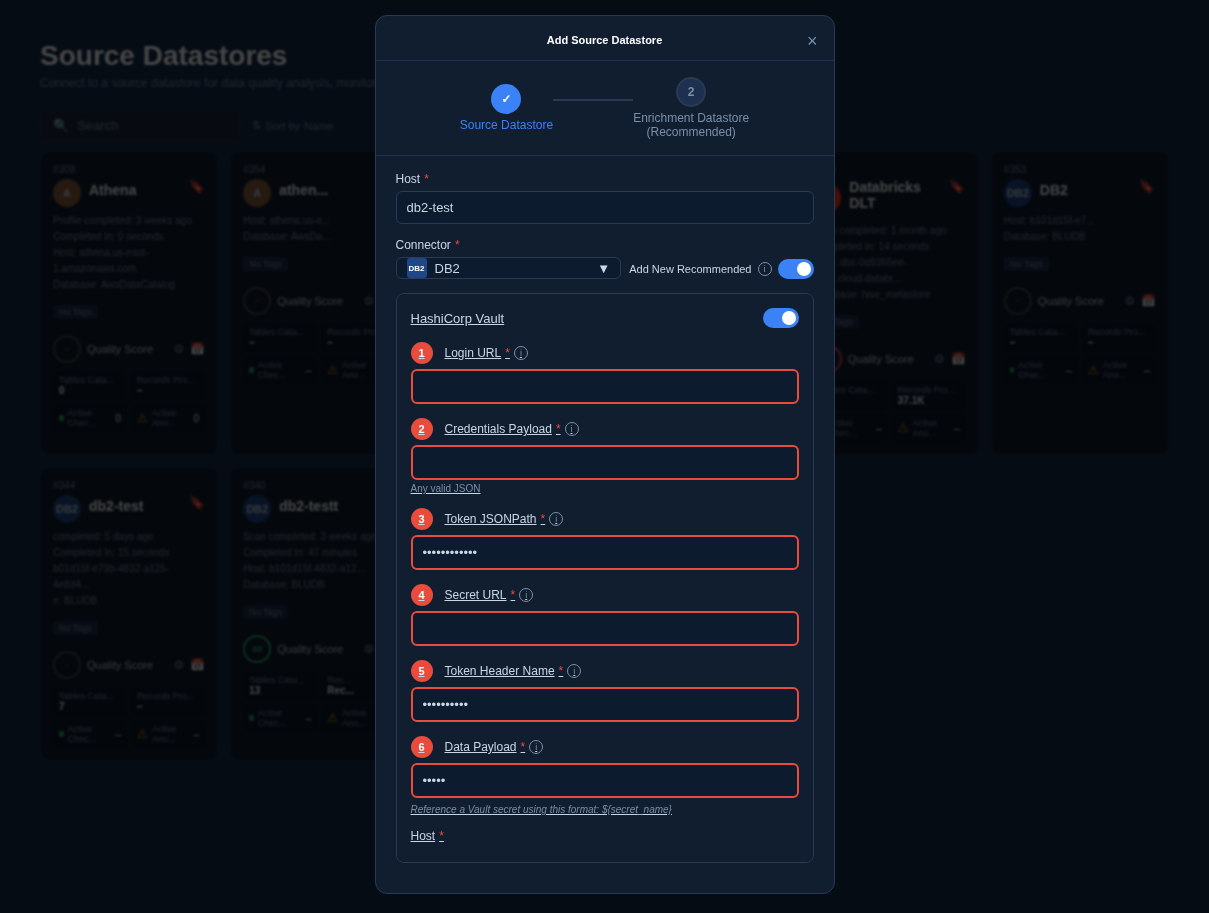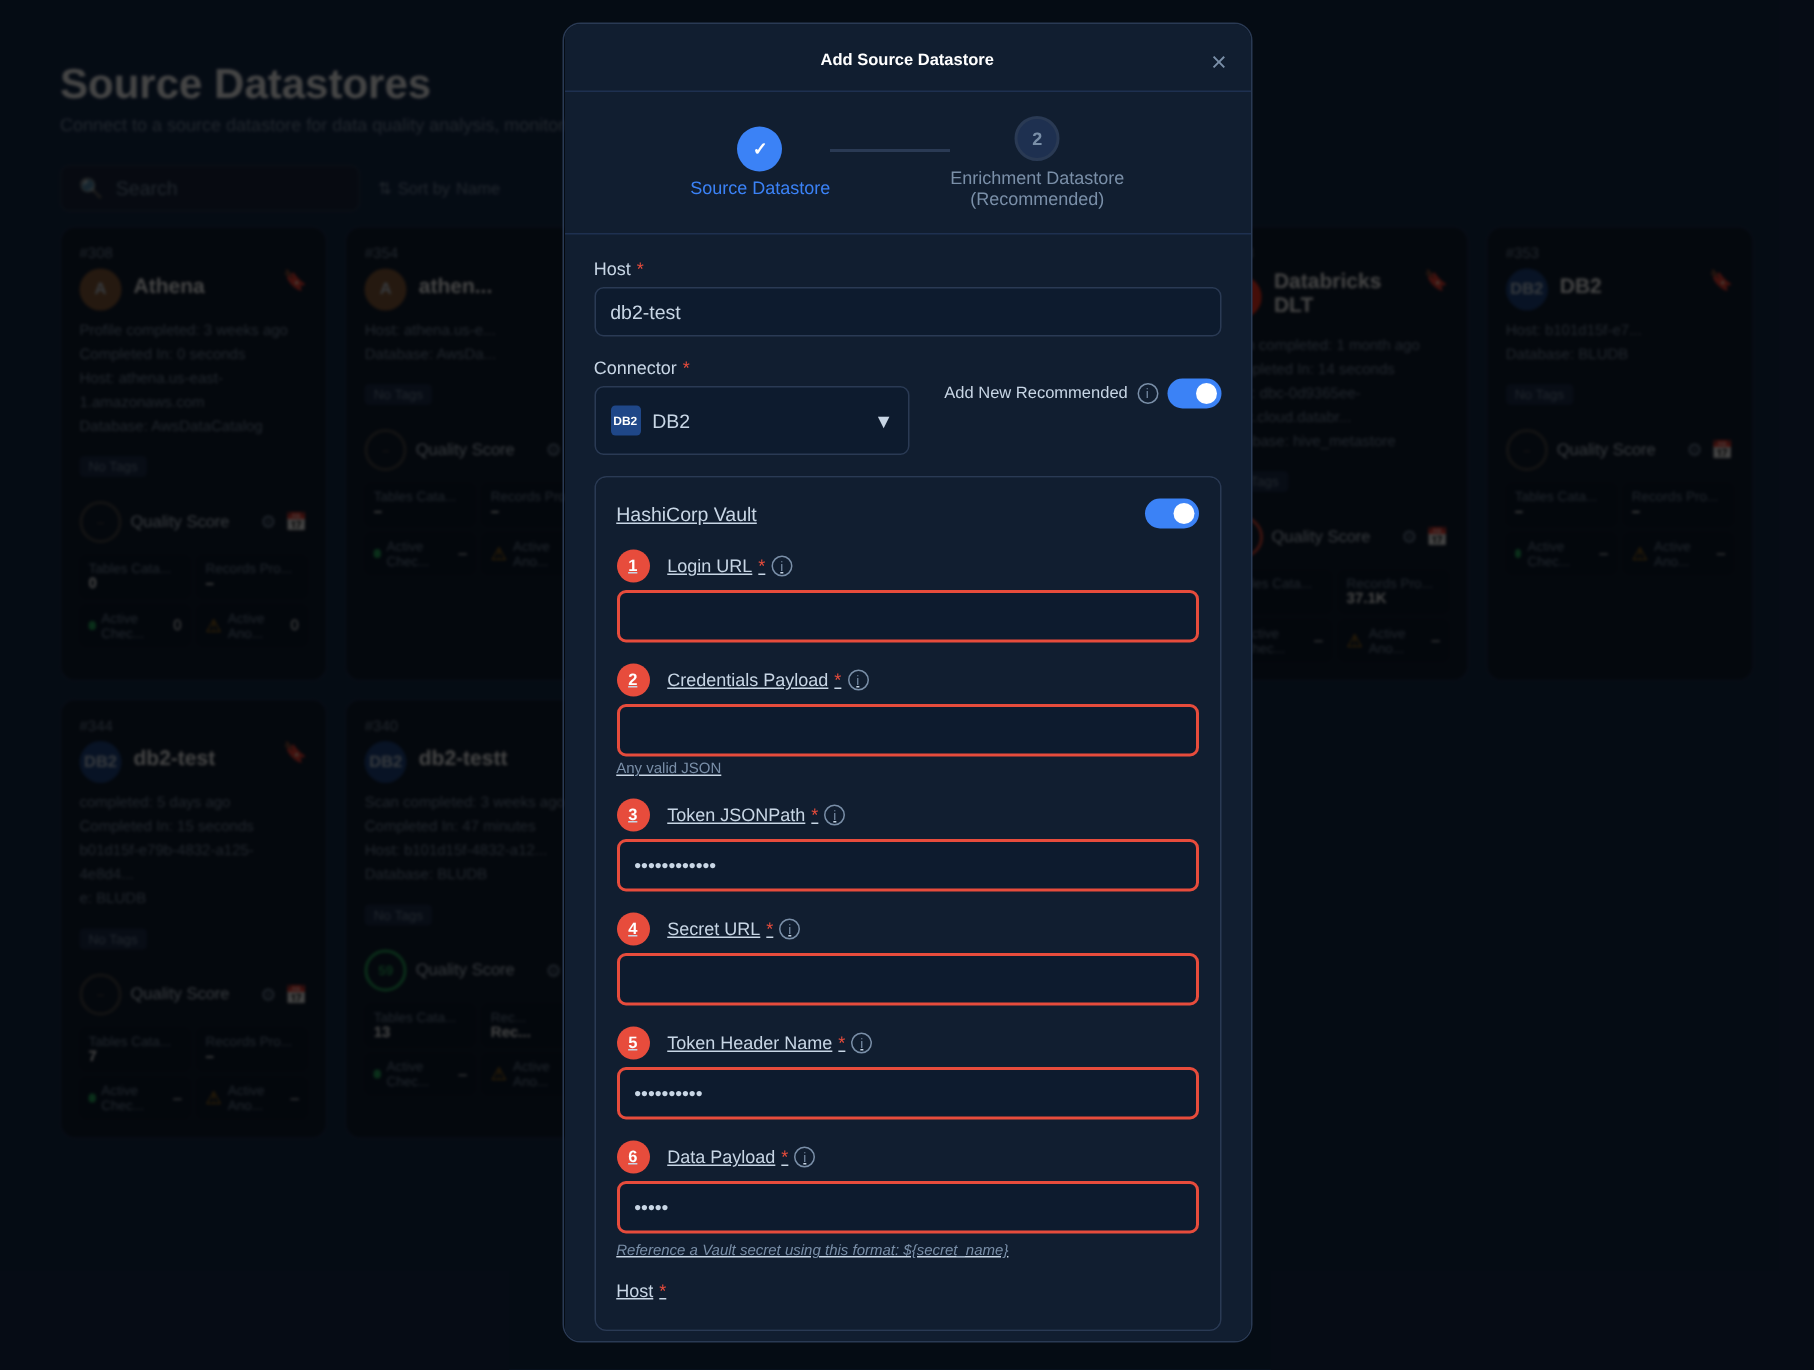--- a/index.html
+++ b/index.html
@@ -313,22 +313,22 @@
       font-size: 13px;
       outline: none;
     }
 
     .form-input.error-border {
       border: 2px solid #e74c3c;
     }
 
     .connector-row {
       display: flex;
-      align-items: flex-start;
-      gap: 23px;
+      align-items: flex-end;
+      gap: 8px;
       margin-bottom: 14px;
     }
 
     .connector-group {
       flex: 1;
     }
 
     .new-connection-group {
       display: flex;
       align-items: center;
@@ -360,21 +360,21 @@
       border-radius: 50%;
       top: 3px;
       right: 3px;
     }
 
     .connector-select {
       width: 100%;
       background: #0d1b2e;
       border: 1px solid #2a3a54;
       border-radius: 6px;
-      padding: 12px 10px;
+      padding: 0 10px;
       color: #c8d6e5;
       font-size: 13px;
       display: flex;
       align-items: center;
       justify-content: space-between;
       cursor: pointer;
     }
 
     .connector-select-inner {
       display: flex;

